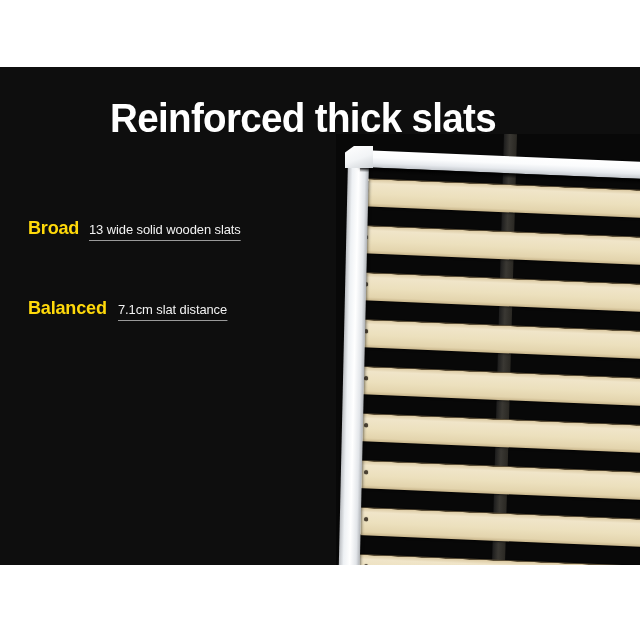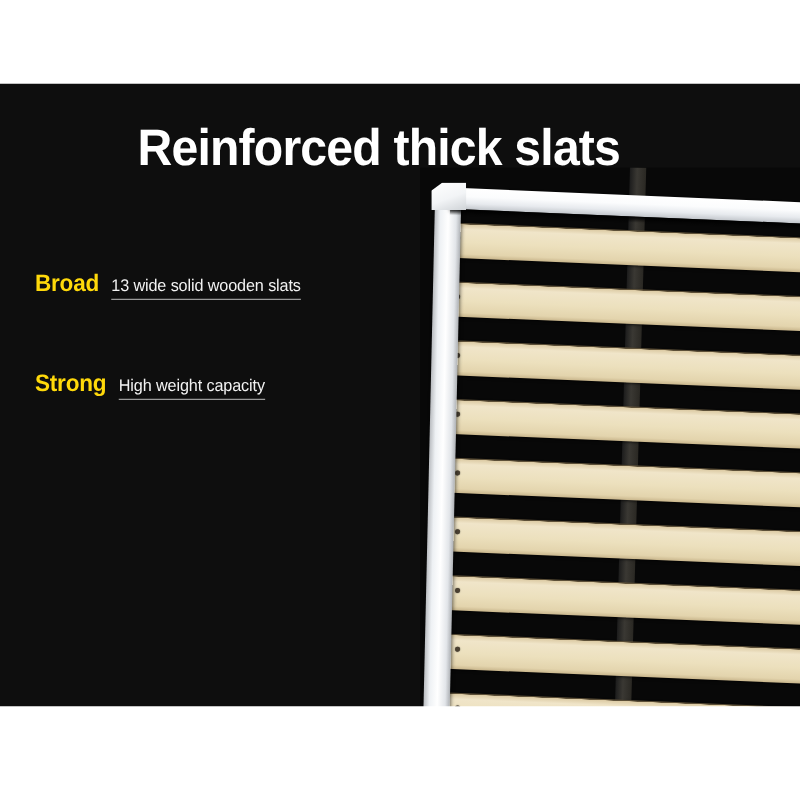--- a/index.html
+++ b/index.html
@@ -215,25 +215,25 @@
 
     <div class="headline">Reinforced thick slats</div>
 
     <div class="features">
 
       <div class="feature-row">
         <span class="feature-key">Broad</span>
         <span class="feature-val">13 wide solid wooden slats</span>
       </div>
 
-
       <div class="feature-row">
-        <span class="feature-key">Strong</span>
-        <span class="feature-val">High weight capacity</span>
+        <span class="feature-key">Balanced</span>
+        <span class="feature-val">7.1cm slat distance</span>
       </div>
+
 
 
     </div>
 
     <div class="photo">
       <div class="center-support"></div>
       <div id="slat-layer">
           <div class="slat" style="top: 44px;"></div>
           <div class="slat" style="top: 91px;"></div>
           <div class="slat" style="top: 138px;"></div>

